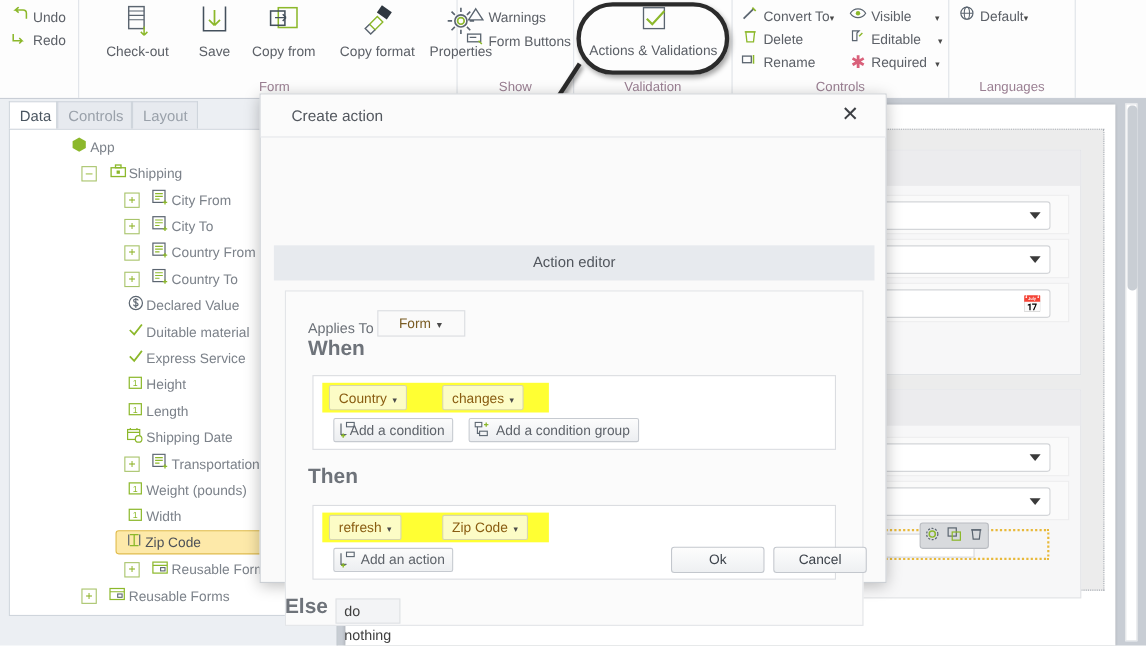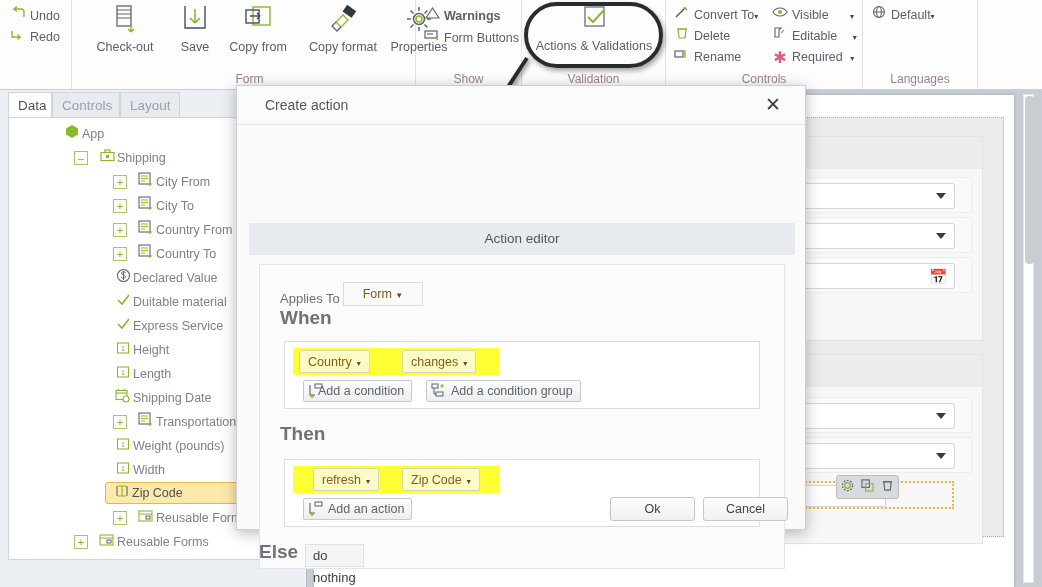--- a/index.html
+++ b/index.html
@@ -278,21 +278,21 @@
             </g>
             <circle cx="15" cy="15" r="3" fill="none" stroke="#8cb82b" stroke-width="1.5"></circle>
           </svg>
       </span>
       <span class="lbl">Properties</span>
     </div>
     <div class="glabel">Form</div>
   </div>
 
   <div class="rgroup" id="g-show">
-    <div class="btn-sm" style="left:6px; top:6px;font-weight:bold;">
+    <div class="btn-sm" style="left:6px; top:6px;">
       <span class="sico">
         <svg width="15" height="14" viewBox="0 0 15 14">
             <path d="M7.5 2L14 12H1z" fill="none" stroke="#5b6570" stroke-width="1.2"></path>
           </svg>
       </span>
       <span>Warnings</span>
     </div>
     <div class="btn-sm" style="left:6px; top:28px;">
       <span class="sico">
         <svg width="16" height="14" viewBox="0 0 16 14">
@@ -713,21 +713,21 @@
             </svg>
         </span>
         <span>Add a condition group</span>
       </div>
     </div>
 
     <div class="hdr-when" style="left:20px; top:158px;">Then</div>
 
     <div class="condbox" style="top:194px; height:68px;">
       <div class="hl" style="left:8px; top:6px; width:206px; height:27px;"></div>
-      <div class="chip" style="left:28px; top:8px;">
+      <div class="chip" style="left:14px; top:8px;">
         <span>refresh</span><span class="caret">▾</span>
       </div>
       <div class="chip" style="left:117px; top:8px;">
         <span>Zip Code</span><span class="caret">▾</span>
       </div>
       <div class="addbtn" style="left:18px; top:38px;">
         <span class="aico">
           <svg width="16" height="16" viewBox="0 0 16 16">
               <path d="M2 2v10h5" fill="none" stroke="#5b6570" stroke-width="1.1"></path>
               <rect x="7" y="1" width="7" height="4" fill="none" stroke="#5b6570" stroke-width="1"></rect>

